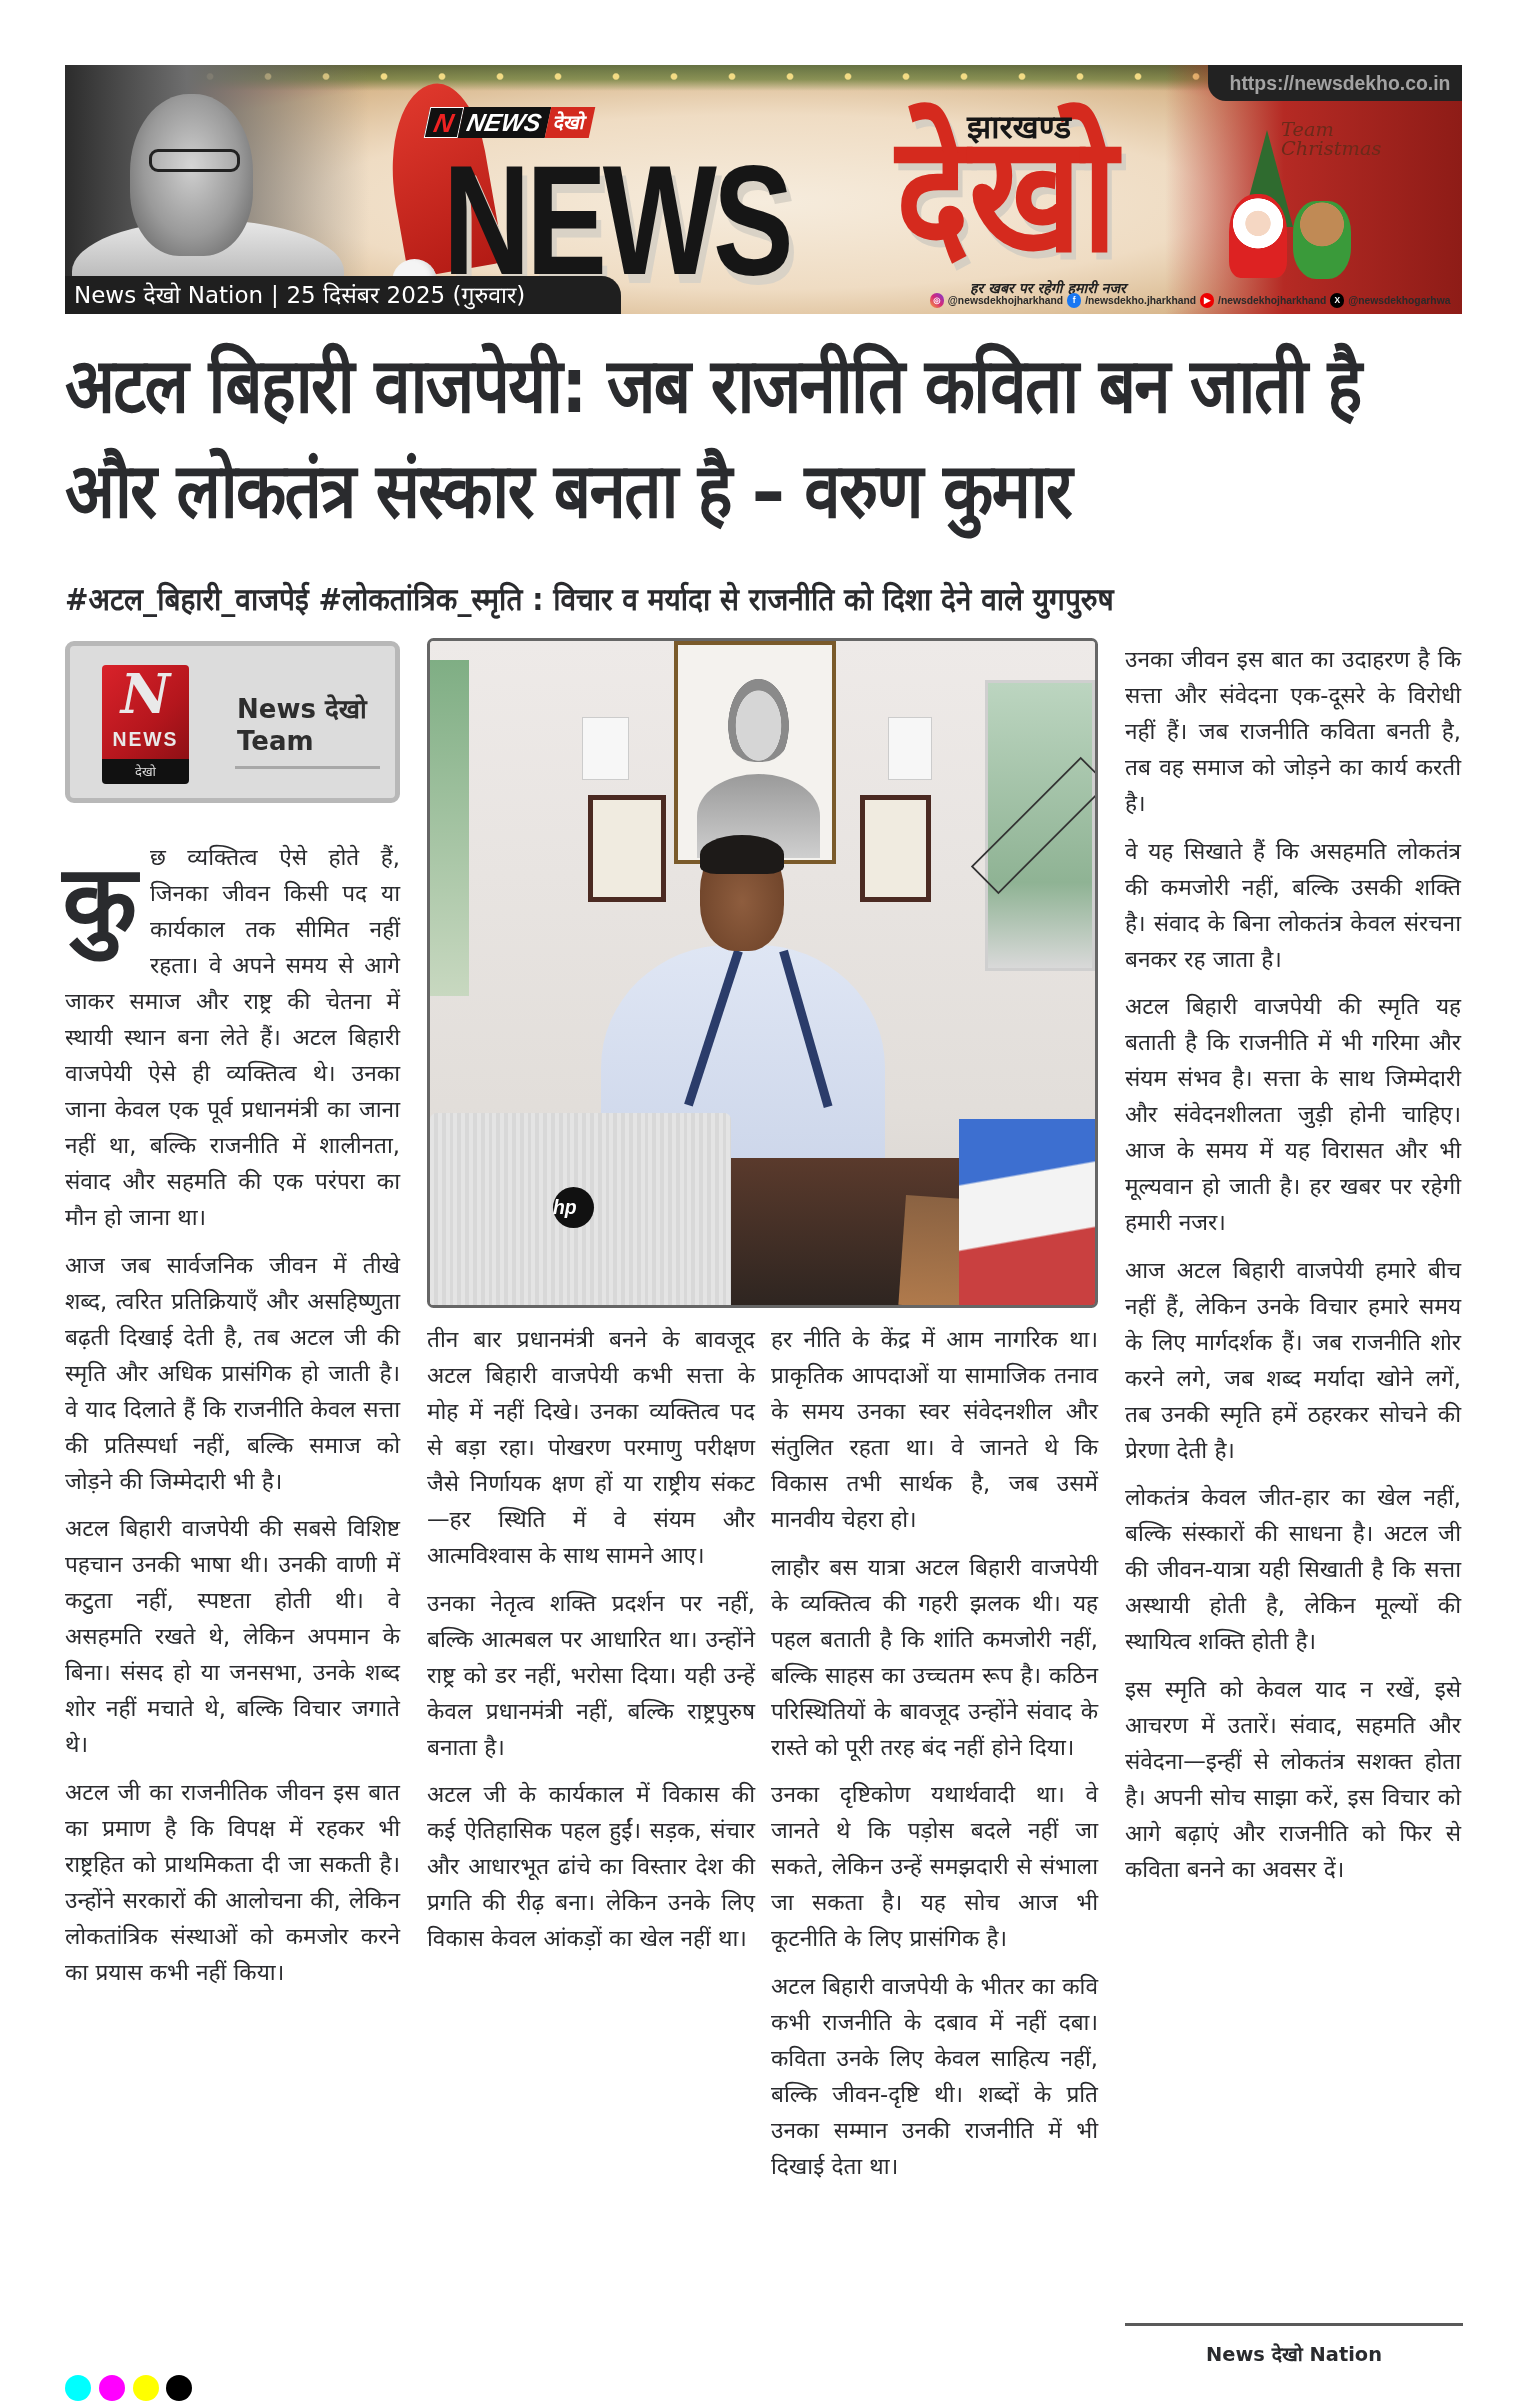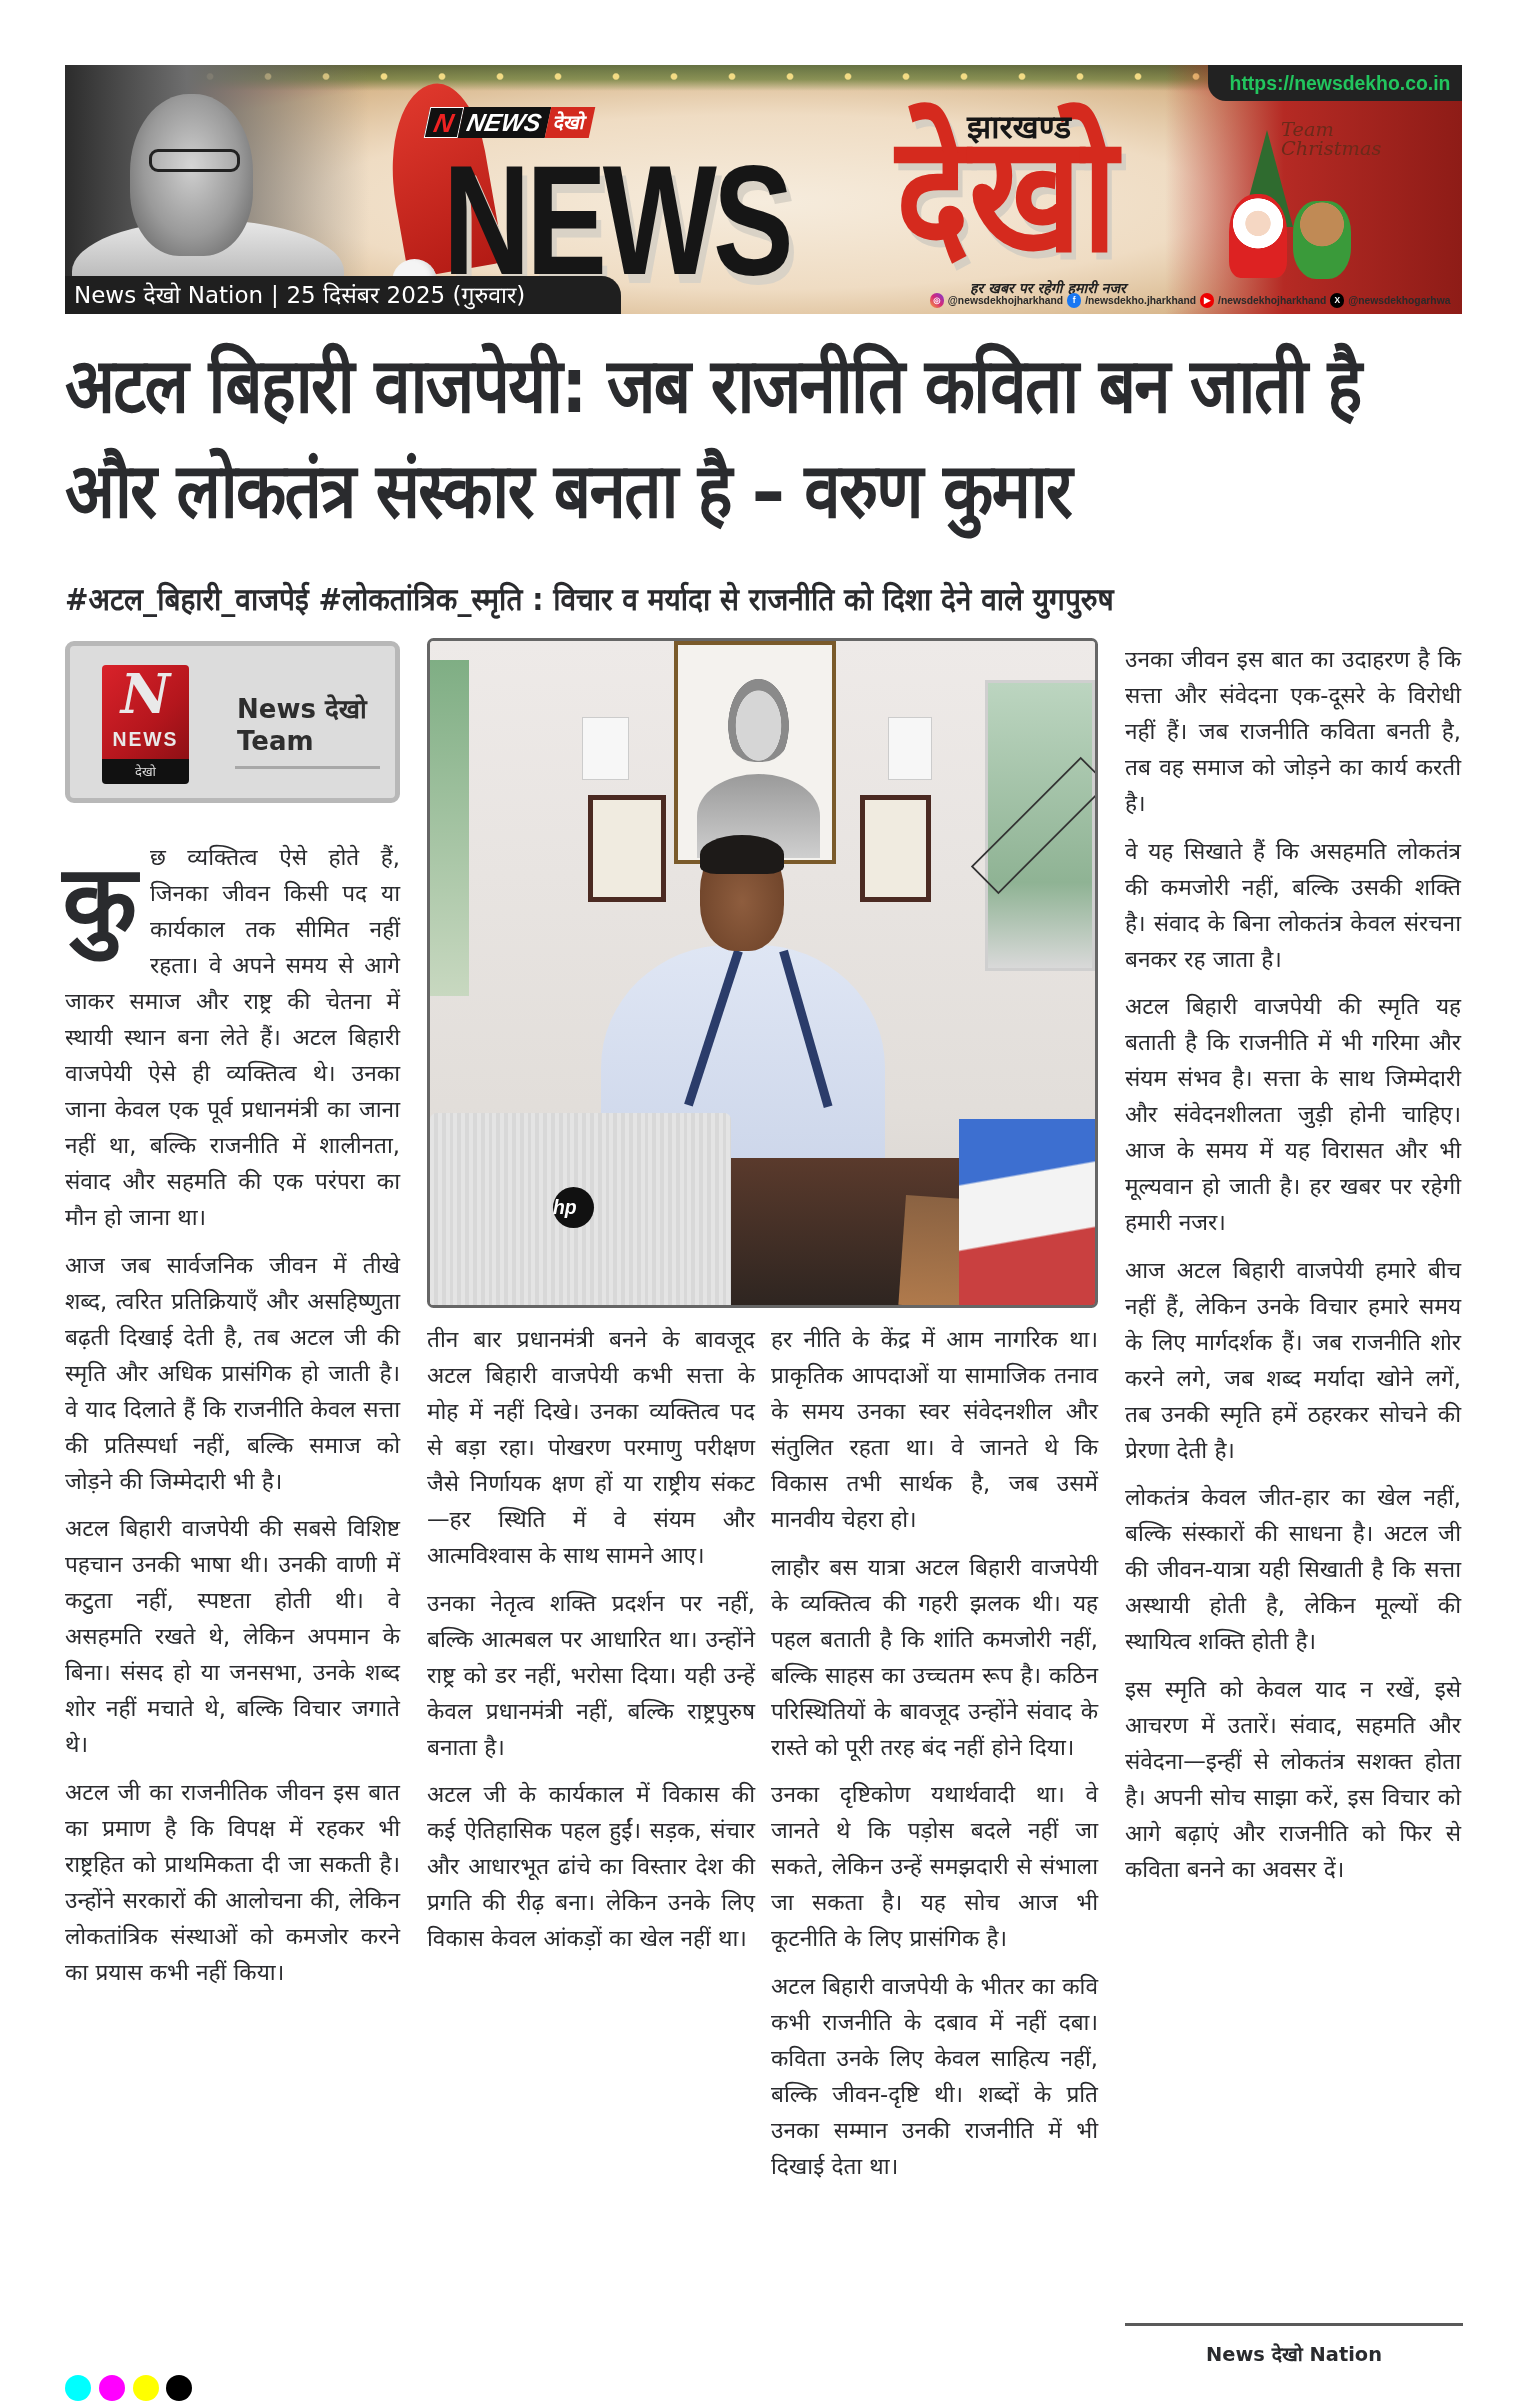--- a/index.html
+++ b/index.html
@@ -76,21 +76,21 @@
     font: bold 162px/1.2 "DejaVu Sans", sans-serif; color: #d52a1e;
     transform: scaleX(0.85); transform-origin: left top;
     text-shadow: 5.2px 6.5px 0 #d6cfc3;
   }
   .mh-tagline {
     position: absolute; left: 905px; top: 213px;
     font: italic bold 14.2px "DejaVu Sans", sans-serif; color: #222;
   }
   .mh-url {
     position: absolute; right: 0; top: 0; height: 36px; padding: 0 11.6px 0 22px;
-    background: #222; color: #22c55e; border-radius: 0 0 0 18px;
+    background: #222; color: #a3a3a3; border-radius: 0 0 0 18px;
     font: bold 19.4px/36px "Liberation Sans Narrow", "Liberation Sans", sans-serif;
   }
   .mh-xmas {
     position: absolute; left: 1157px; top: 58px; width: 155px; height: 162px;
   }
   .mh-xmas .tree { position: absolute; left: 19.4px; top: 6.5px; width: 0; height: 0;
     border-left: 26px solid transparent; border-right: 26px solid transparent; border-bottom: 97px solid #2f6b2f; }
   .mh-xmas .santa { position: absolute; left: 6.5px; top: 71px; width: 58px; height: 84px; border-radius: 45% 45% 20% 20%;
     background: radial-gradient(circle at 50% 35%, #f5d7c3 0 20%, #fff 21% 40%, #d22 41%); }
   .mh-xmas .deer { position: absolute; left: 71px; top: 78px; width: 58px; height: 78px; border-radius: 40%;

